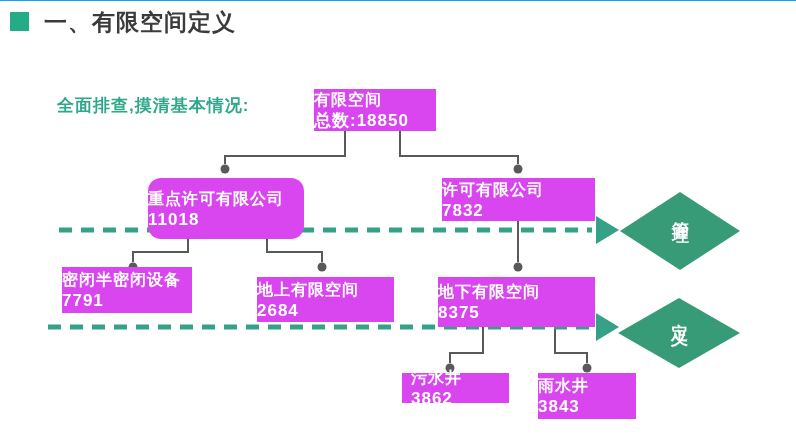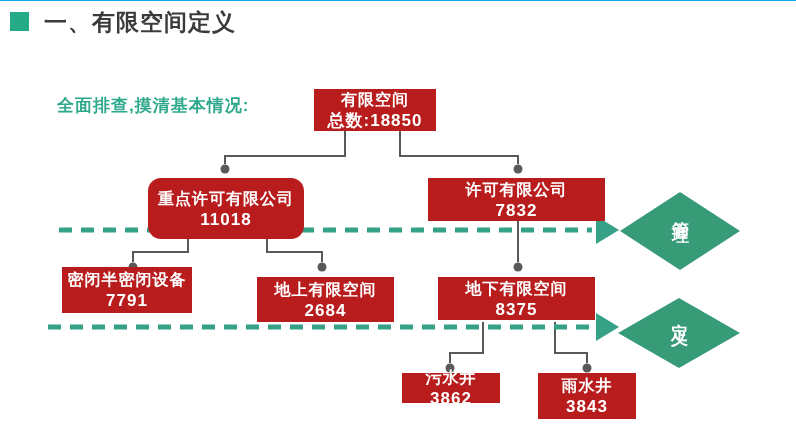--- a/index.html
+++ b/index.html
@@ -12,21 +12,21 @@
   .title-square{position:absolute;left:10px;top:11px;width:19px;height:19px;background:#25ab85;}
   .page-title{position:absolute;left:44px;top:6px;font-size:23px;font-weight:bold;color:#3b3b3b;letter-spacing:1px;}
   .subtitle{position:absolute;left:57px;top:59px;font-size:17px;font-weight:bold;color:#2ea88b;letter-spacing:1px;margin-top:34px;}
   
   #diagram-svg{position:absolute;left:0;top:0;width:796px;height:441px;}
   .connector{stroke:#595959;stroke-width:2;fill:none;}
   .connector-dot{fill:#595959;}
   .dashline{stroke-width:5;fill:none;stroke-dasharray:13 9;}
   
   .node{
-    position:absolute;background:#b91c1c;color:#ffffff;text-align:center;
+    position:absolute;background:#d946ef;color:#ffffff;
     display:flex;flex-direction:column;justify-content:center;line-height:21px;
   }
   .node-label{font-size:16px;font-weight:bold;letter-spacing:1px;}
   .node-value{font-size:17px;font-weight:bold;letter-spacing:1px;}
   
   .diamond-label{
     position:absolute;color:#ffffff;font-size:17px;font-weight:bold;
     writing-mode:vertical-rl;text-orientation:upright;letter-spacing:5px;text-align:center;
   }
   
@@ -79,39 +79,39 @@
 
   <div class="node" style="left:314px;top:88px;width:122px;height:42px;">
     <div class="node-label">有限空间</div>
     <div class="node-value">总数:18850</div>
   </div>
 
   <div class="node" style="left:148px;top:177px;width:156px;height:61px;border-radius:13px;">
     <div class="node-label">重点许可有限公司</div>
     <div class="node-value">11018</div>
   </div>
-  <div class="node" style="left:428px;top:177px;width:177px;height:43px;">
+  <div class="node" style="left:442px;top:177px;width:153px;height:43px;">
     <div class="node-label">许可有限公司</div>
     <div class="node-value">7832</div>
   </div>
 
   <div class="node" style="left:62px;top:266px;width:130px;height:46px;">
     <div class="node-label">密闭半密闭设备</div>
     <div class="node-value">7791</div>
   </div>
   <div class="node" style="left:257px;top:276px;width:137px;height:45px;">
     <div class="node-label">地上有限空间</div>
     <div class="node-value">2684</div>
   </div>
-  <div class="node" style="left:438px;top:276px;width:157px;height:43px;">
+  <div class="node" style="left:438px;top:276px;width:157px;height:50px;">
     <div class="node-label">地下有限空间</div>
     <div class="node-value">8375</div>
   </div>
 
-  <div class="node" style="left:402px;top:372px;width:98px;height:30px;">
+  <div class="node" style="left:402px;top:372px;width:98px;height:30px;padding-left:9px;">
     <div class="node-label">污水井</div>
     <div class="node-value">3862</div>
   </div>
   <div class="node" style="left:538px;top:372px;width:98px;height:46px;">
     <div class="node-label">雨水井</div>
     <div class="node-value">3843</div>
   </div>
 
 
 </div>

